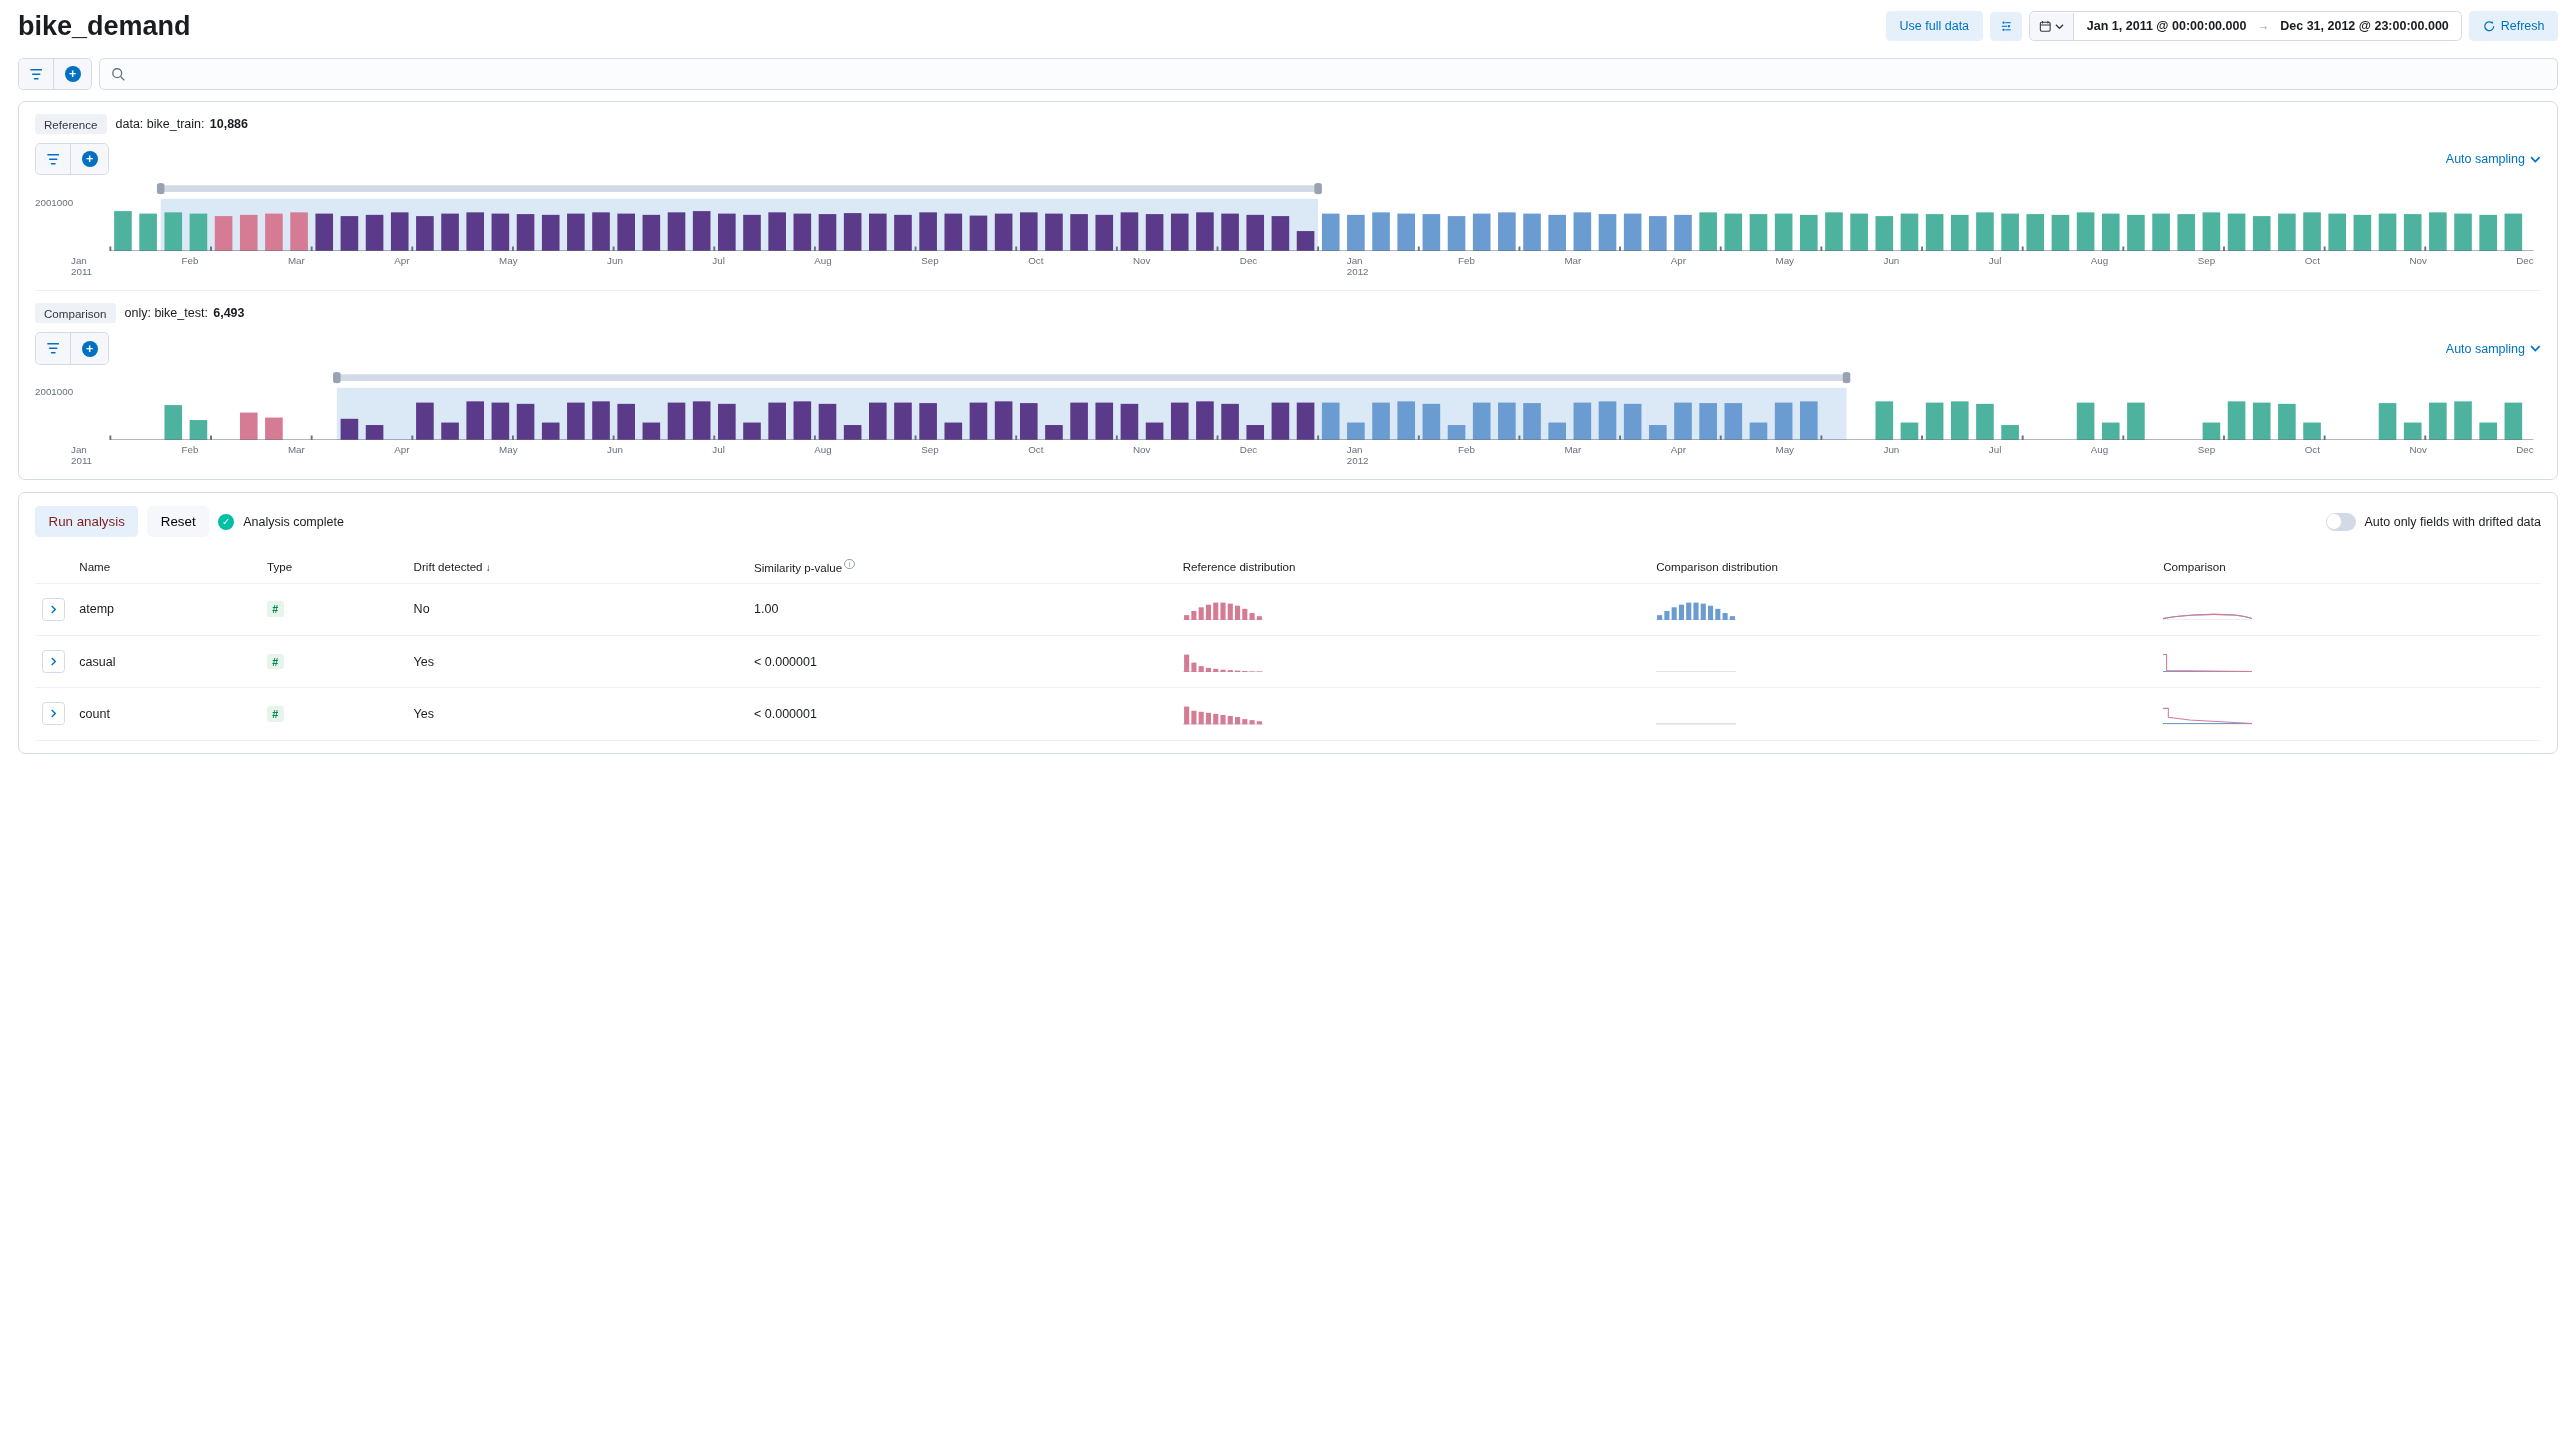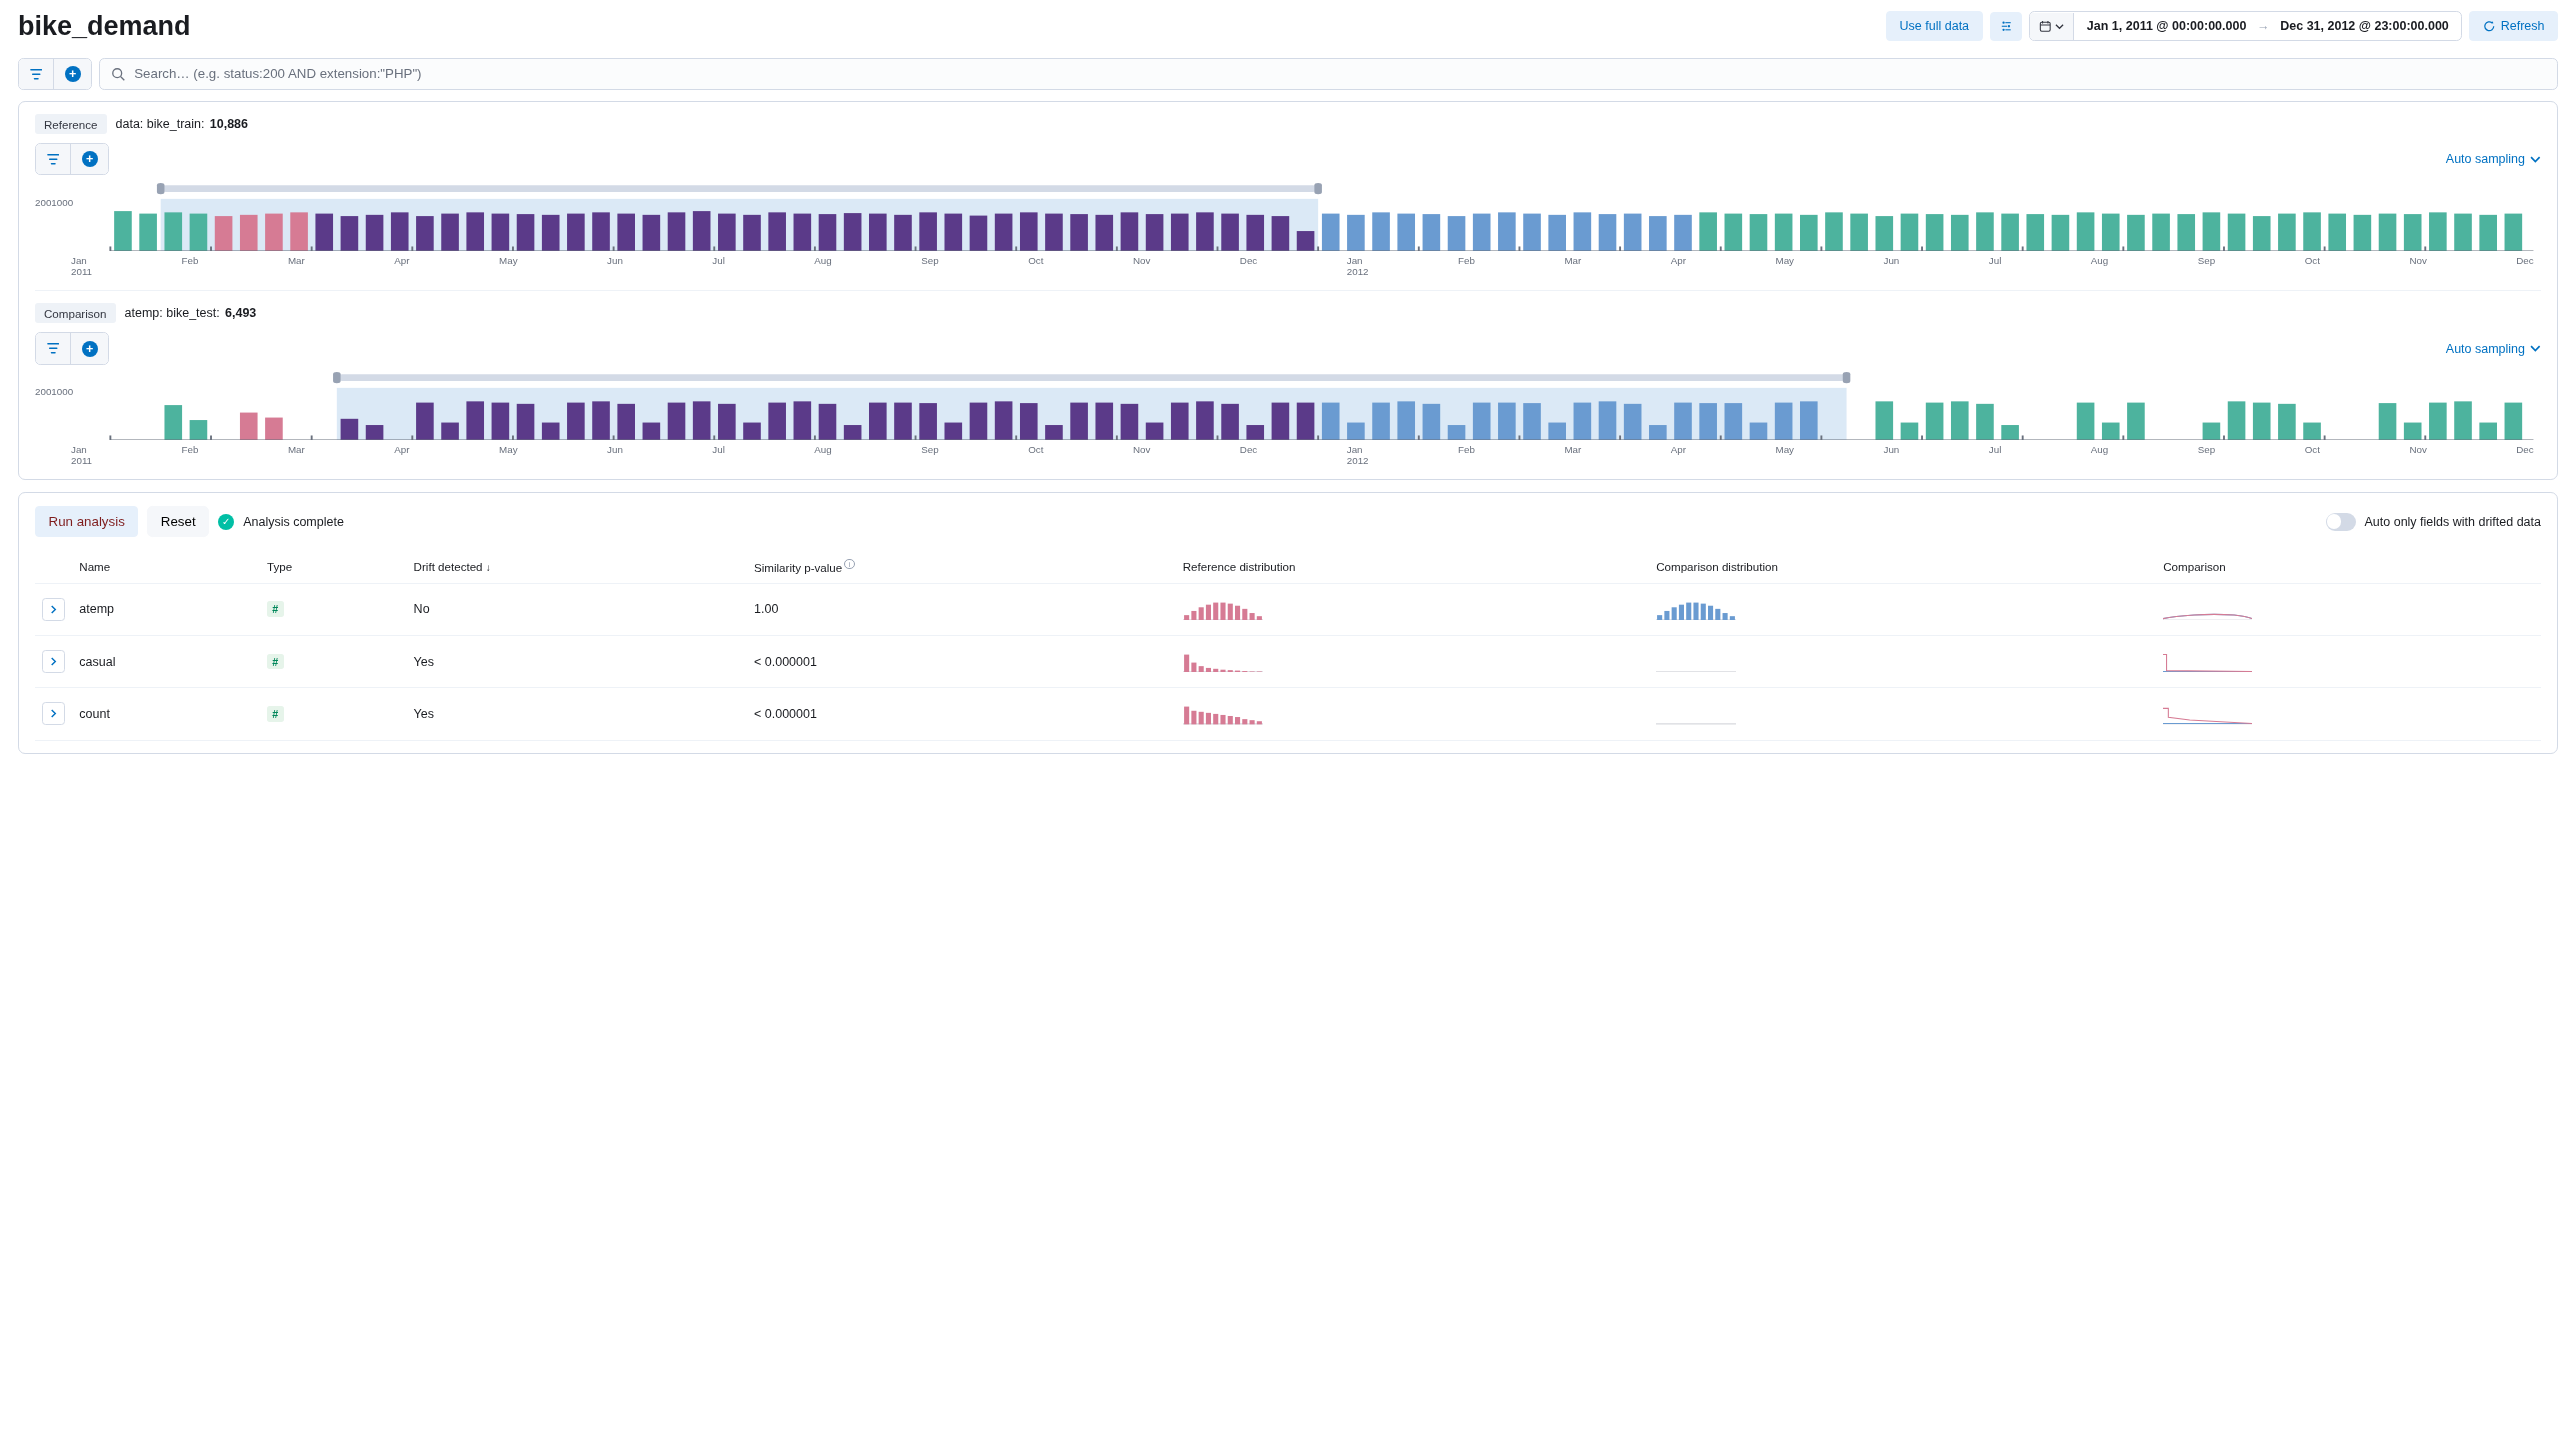--- a/index.html
+++ b/index.html
@@ -112,21 +112,20 @@
       </button>
       <button class="fg-btn">
         <span class="add-plus">+</span>
       </button>
     </div>
     <div class="search-box">
       <svg width="14.2" height="14.2" viewBox="0 0 16 16">
           <circle cx="7" cy="7" r="5" fill="none" stroke="#69707d" stroke-width="1.5"></circle>
           <line x1="11" y1="11" x2="15" y2="15" stroke="#69707d" stroke-width="1.5"></line>
         </svg>
-      <input type="text" placeholder="Search… (e.g. status:200 AND extension:&quot;PHP&quot;)" style="">
     </div>
   </div>
 
   <div class="panel">
 
     <div class="section-hdr">
       <span class="badge">Reference</span>
       <span class="section-sub">
         <span>data: bike_train: </span>
           <span class="bold">10,886</span>
@@ -309,21 +308,21 @@
           <span>Nov</span>
           <span>Dec</span>
         </div>
     </div>
 
     <div class="divider"></div>
 
     <div class="section-hdr">
       <span class="badge">Comparison</span>
       <span class="section-sub">
-        <span>atemp: bike_test: </span>
+        <span>only: bike_test: </span>
           <span class="bold">6,493</span>
       </span>
     </div>
     <div class="chart-toolbar">
       <div class="filter-group">
         <button class="fg-btn">
           <svg width="12.5" height="12.5" viewBox="0 0 14 14">
               <path d="M1 2 h12 M3 7 h8 M5 12 h4" stroke="#0071c2" stroke-width="1.6" stroke-linecap="round"></path>
             </svg>
         </button>

